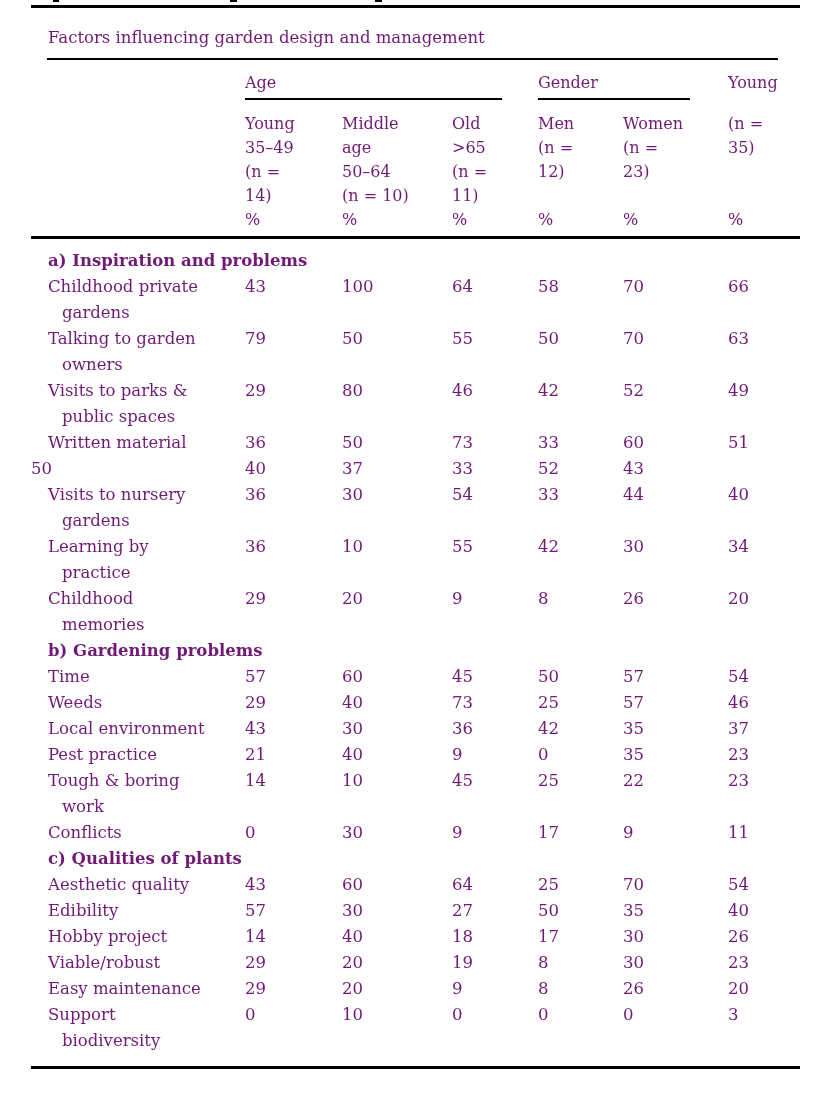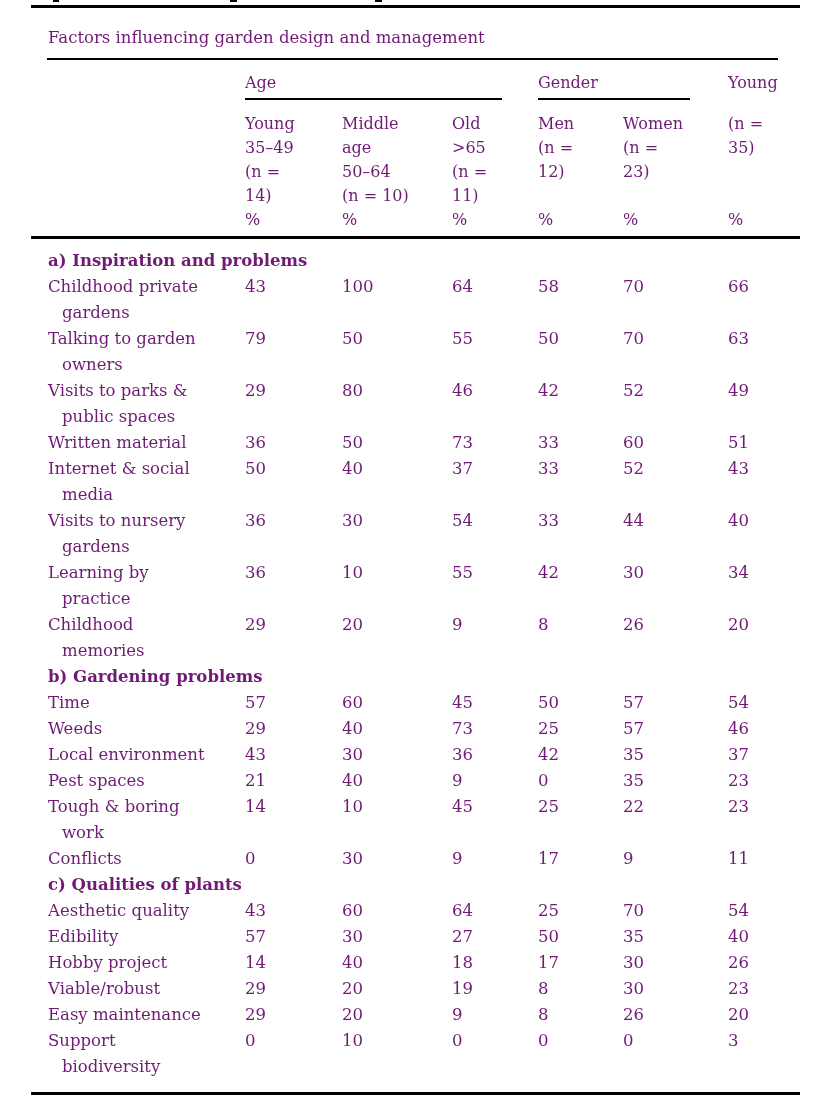--- a/index.html
+++ b/index.html
@@ -186,22 +186,20 @@
         <div class="grid brow">
           <div class="lbl">Written material</div>
           <div class="val">36</div>
           <div class="val">50</div>
           <div class="val">73</div>
           <div class="val">33</div>
           <div class="val">60</div>
           <div class="val">51</div>
         </div>
         <div class="grid brow">
-          <div class="lbl">Internet &amp; social
-media</div>
           <div class="val">50</div>
           <div class="val">40</div>
           <div class="val">37</div>
           <div class="val">33</div>
           <div class="val">52</div>
           <div class="val">43</div>
         </div>
         <div class="grid brow">
           <div class="lbl">Visits to nursery
 gardens</div>
@@ -256,21 +254,21 @@
         <div class="grid brow">
           <div class="lbl">Local environment</div>
           <div class="val">43</div>
           <div class="val">30</div>
           <div class="val">36</div>
           <div class="val">42</div>
           <div class="val">35</div>
           <div class="val">37</div>
         </div>
         <div class="grid brow">
-          <div class="lbl">Pest spaces</div>
+          <div class="lbl">Pest practice</div>
           <div class="val">21</div>
           <div class="val">40</div>
           <div class="val">9</div>
           <div class="val">0</div>
           <div class="val">35</div>
           <div class="val">23</div>
         </div>
         <div class="grid brow">
           <div class="lbl">Tough &amp; boring
 work</div>

